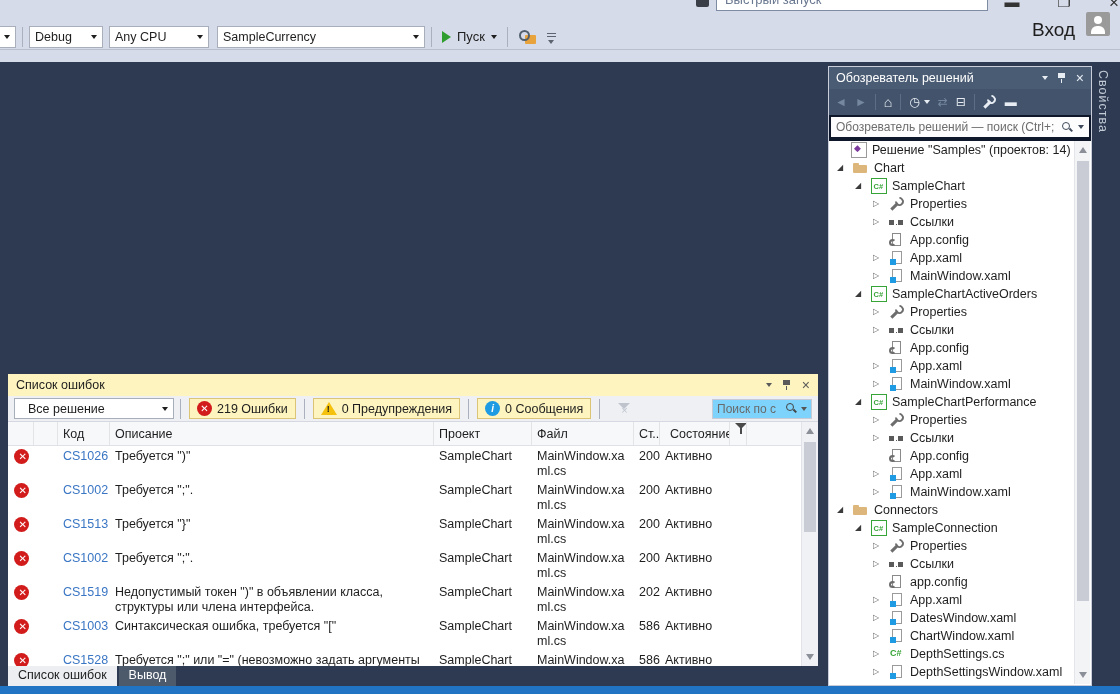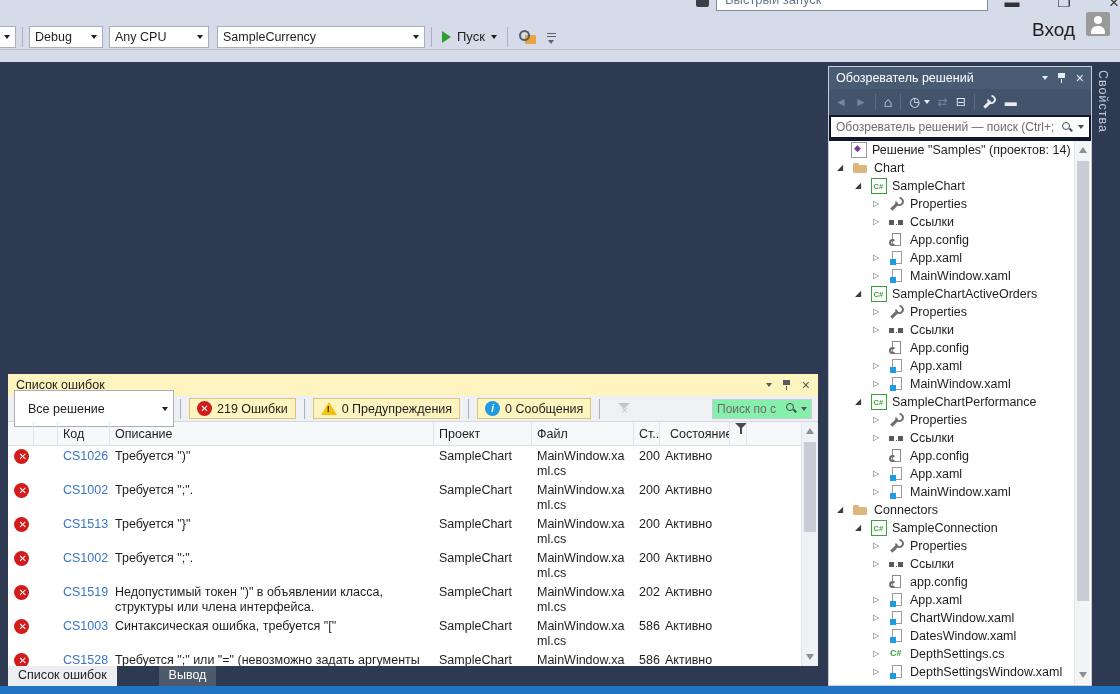--- a/index.html
+++ b/index.html
@@ -42,30 +42,30 @@
   .pin::after{content:"";position:absolute;left:4px;top:7px;width:1.5px;height:4px;background:currentColor;}
   
   .wrench{position:relative;display:inline-block;width:14px;height:14px;}
   .wrench::before{content:"";position:absolute;left:0;bottom:3px;width:9px;height:3px;background:currentColor;transform:rotate(-45deg);}
   .wrench::after{content:"";position:absolute;right:1px;top:0;width:5px;height:5px;border:2px solid currentColor;border-radius:50%;border-left-color:transparent;transform:rotate(45deg);}
   
   .errpanel{position:absolute;left:8px;top:374px;width:810px;height:292px;background:#fff;z-index:10;font-size:12.5px;}
   .err-title{height:22px;background:#fdf4bf;color:#1e1e1e;display:flex;align-items:center;padding:0 8px;font-size:12.5px;}
   .err-title .ticons{margin-left:auto;display:flex;align-items:center;gap:10px;color:#5a5a5a;}
   .err-toolbar{height:26px;background:#eef0f4;display:flex;align-items:center;padding:0 6px;border-bottom:1px solid #d5d8e0;box-sizing:border-box;}
-  .scope-combo{width:160px;height:37px;padding-left:13px;}
+  .scope-combo{width:160px;height:21px;padding-left:13px;}
   .cnt-btn{display:flex;align-items:center;gap:5px;background:#fdf4bf;border:1px solid #dcc476;height:21px;padding:0 7px;margin:0 2px;font-size:12.5px;color:#1e1e1e;box-sizing:border-box;}
   .err-ico{display:inline-block;width:15px;height:15px;border-radius:50%;background:#d21c1c;color:#fff;font-size:10px;font-weight:bold;text-align:center;line-height:15px;}
   .warn-ico{position:relative;display:inline-block;width:0;height:0;border-left:8px solid transparent;border-right:8px solid transparent;border-bottom:13px solid #f4c20d;}
   .warn-ico::after{content:"!";position:absolute;left:-2px;top:2px;font-size:9px;font-weight:bold;color:#1e1e1e;}
   .info-ico{display:inline-block;width:15px;height:15px;border-radius:50%;background:#1e9be2;color:#fff;font-size:10px;font-weight:bold;text-align:center;line-height:15px;font-style:italic;}
   .filter-x{position:relative;width:16px;height:14px;margin:0 10px;opacity:.55;}
   .filter-x::before{content:"";position:absolute;left:2px;top:1px;border-left:6px solid transparent;border-right:6px solid transparent;border-top:6px solid #9aa1ad;}
   .filter-x::after{content:"×";position:absolute;left:5px;top:2px;color:#9aa1ad;font-size:11px;}
-  .err-search{margin-left:auto;width:100px;height:20px;background:#86efac;border:1px solid #c7cbd6;display:flex;align-items:center;font-size:12px;color:#6a6a6a;padding:0 4px;box-sizing:border-box;gap:3px;}
+  .err-search{margin-left:auto;width:100px;height:20px;background:#7dd3fc;border:1px solid #c7cbd6;display:flex;align-items:center;font-size:12px;color:#6a6a6a;padding:0 4px;box-sizing:border-box;gap:3px;}
   .err-search .ph{flex:1;overflow:hidden;white-space:nowrap;}
   .ehdr{display:flex;height:23px;border-bottom:1px solid #e0e1e6;background:#f7f8fa;color:#1e1e1e;align-items:center;}
   .ehdr span{border-right:1px solid #e3e4e8;height:100%;box-sizing:border-box;display:flex;align-items:center;padding:0 5px;overflow:hidden;white-space:nowrap;}
   .c-ico{width:26px;flex:none;}
   .c-g2{width:24px;flex:none;}
   .c-code{width:52px;flex:none;}
   .c-desc{width:324px;flex:none;}
   .c-proj{width:98px;flex:none;}
   .c-file{width:102px;flex:none;}
   .c-line{width:26px;flex:none;}
@@ -81,21 +81,21 @@
   .erow .c-desc{line-height:15px;}
   .erow .c-file{word-break:break-all;line-height:15px;}
   .escroll{position:absolute;right:0;top:48px;width:17px;bottom:0;background:#f0f1f5;border-left:1px solid #e2e3e8;box-sizing:border-box;}
   .arr-up{position:absolute;left:4px;width:0;height:0;border-left:4.5px solid transparent;border-right:4.5px solid transparent;border-bottom:6px solid #8b8f98;}
   .arr-dn{position:absolute;left:4px;width:0;height:0;border-left:4.5px solid transparent;border-right:4.5px solid transparent;border-top:6px solid #8b8f98;}
   .thumb{position:absolute;left:2px;width:12px;background:#c9ccd4;}
   
   .btabs{position:absolute;left:8px;top:666px;height:20px;display:flex;z-index:12;font-size:12.5px;}
   .btab{padding:2px 10px 0 10px;height:20px;box-sizing:border-box;margin-right:2px;}
   .tab-active{background:#eceef2;color:#1e1e1e;}
-  .tab-inactive{background:#4d5a6b;color:#fff;margin-left:40px;}
+  .tab-inactive{background:#4d5a6b;color:#fff;}
   
   .sepanel{position:absolute;left:828px;top:66px;width:264px;height:620px;background:#fff;border:1px solid #c9cdd9;box-sizing:border-box;z-index:10;font-size:12.5px;}
   .se-title{height:22px;background:#4a5c74;color:#fff;display:flex;align-items:center;padding:0 7px;}
   .se-title .ticons{margin-left:auto;display:flex;align-items:center;gap:9px;color:#e8edf4;}
   .se-toolbar{height:26px;background:#42536b;display:flex;align-items:center;padding:0 6px;gap:8px;color:#e8edf4;}
   .se-toolbar .dis{color:#74879f;}
   .se-toolbar .vsep{width:1px;height:16px;background:#5c6d85;}
   .gly{font-size:12px;line-height:1;}
   .se-search{height:24px;background:#0f172a;display:flex;align-items:center;padding:0 2px 2px 2px;}
   .se-search .field{flex:1;height:20px;background:#fdfdfe;display:flex;align-items:center;padding:0 5px;font-size:12px;color:#6d6d6d;gap:4px;}
@@ -517,27 +517,27 @@
 
       <div class="tree-row lvl3">
         <span class="exp closed"></span>
         <span class="ticon icon-xaml"></span>
         <span class="tlabel">App.xaml</span>
       </div>
 
       <div class="tree-row lvl3">
         <span class="exp closed"></span>
         <span class="ticon icon-xaml"></span>
+        <span class="tlabel">DatesWindow.xaml</span>
+      </div>
+
+      <div class="tree-row lvl3">
+        <span class="exp closed"></span>
+        <span class="ticon icon-xaml"></span>
         <span class="tlabel">ChartWindow.xaml</span>
-      </div>
-
-      <div class="tree-row lvl3">
-        <span class="exp closed"></span>
-        <span class="ticon icon-xaml"></span>
-        <span class="tlabel">DatesWindow.xaml</span>
       </div>
 
       <div class="tree-row lvl3">
         <span class="exp closed"></span>
         <span class="ticon icon-cs"></span>
         <span class="tlabel">DepthSettings.cs</span>
       </div>
 
       <div class="tree-row lvl3">
         <span class="exp closed"></span>

